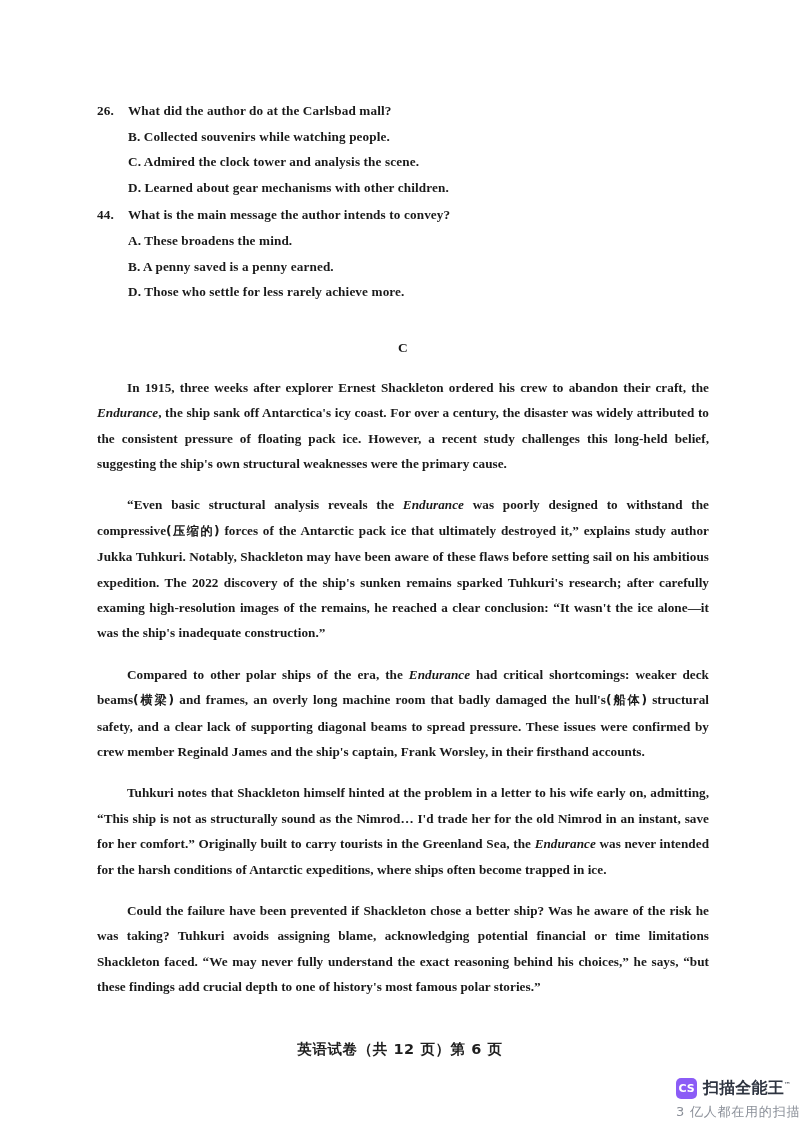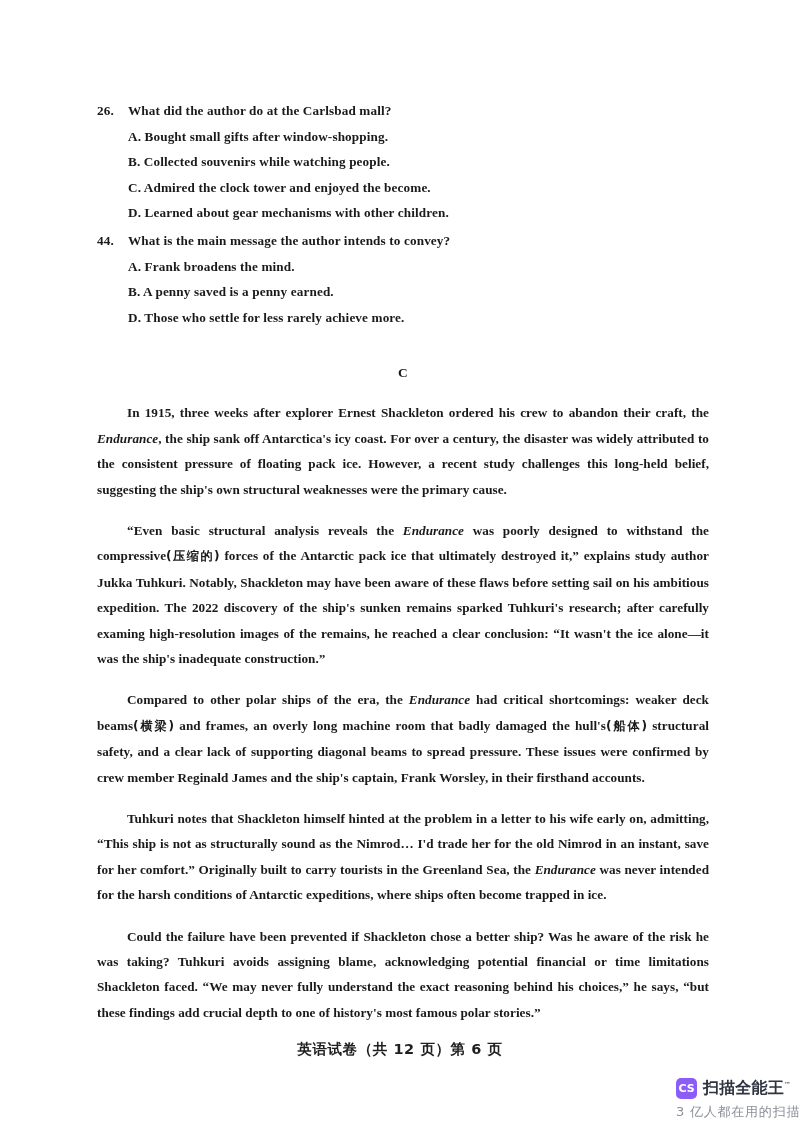--- a/index.html
+++ b/index.html
@@ -166,31 +166,30 @@
 <div class="page">
 
   <div class="content">
 
     <div id="questions-root">
         <div class="question-block">
           <div class="question-line">
             <span class="q-number">26.</span>
             <span class="q-stem">What did the author do at the Carlsbad mall?</span>
           </div>
-          <div class="option-line">A. Bought small gifts after window-shopping.</div>
           <div class="option-line">B. Collected souvenirs while watching people.</div>
-          <div class="option-line">C. Admired the clock tower and enjoyed the become.</div>
+          <div class="option-line">C. Admired the clock tower and analysis the scene.</div>
           <div class="option-line">D. Learned about gear mechanisms with other children.</div>
         </div>
         <div class="question-block">
           <div class="question-line">
             <span class="q-number">44.</span>
             <span class="q-stem">What is the main message the author intends to convey?</span>
           </div>
-          <div class="option-line">A. Frank broadens the mind.</div>
+          <div class="option-line">A. These broadens the mind.</div>
           <div class="option-line">B. A penny saved is a penny earned.</div>
           <div class="option-line">D. Those who settle for less rarely achieve more.</div>
         </div>
       </div>
 
     <div class="gap-after-questions"></div>
 
     <div class="passage-label">C</div>
 
     <div id="passage-root">

